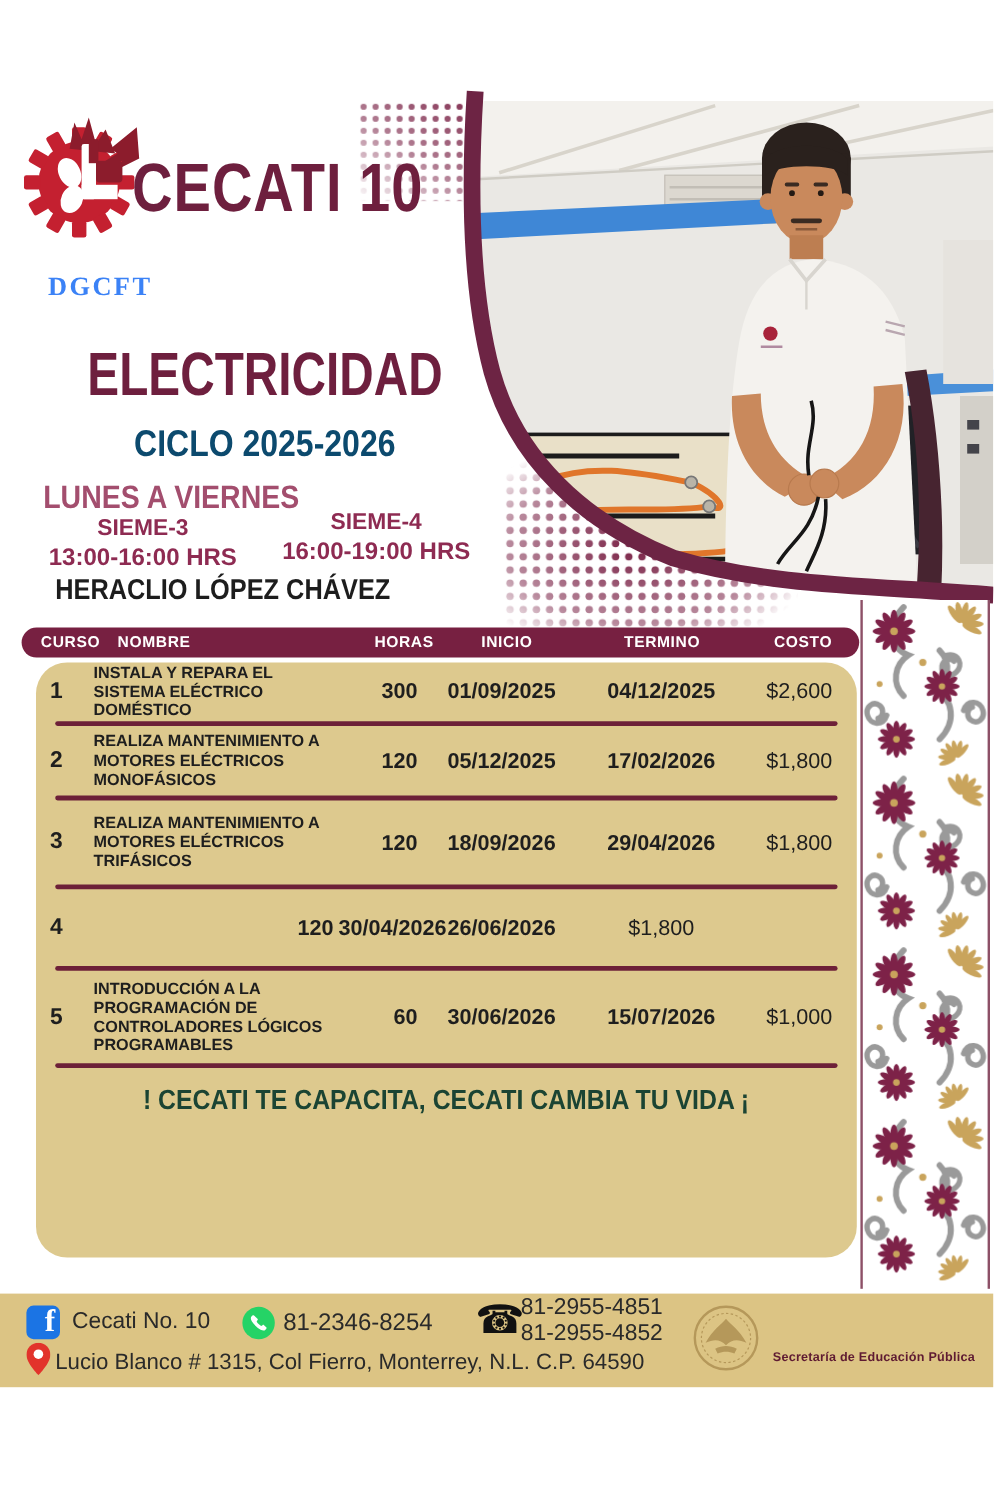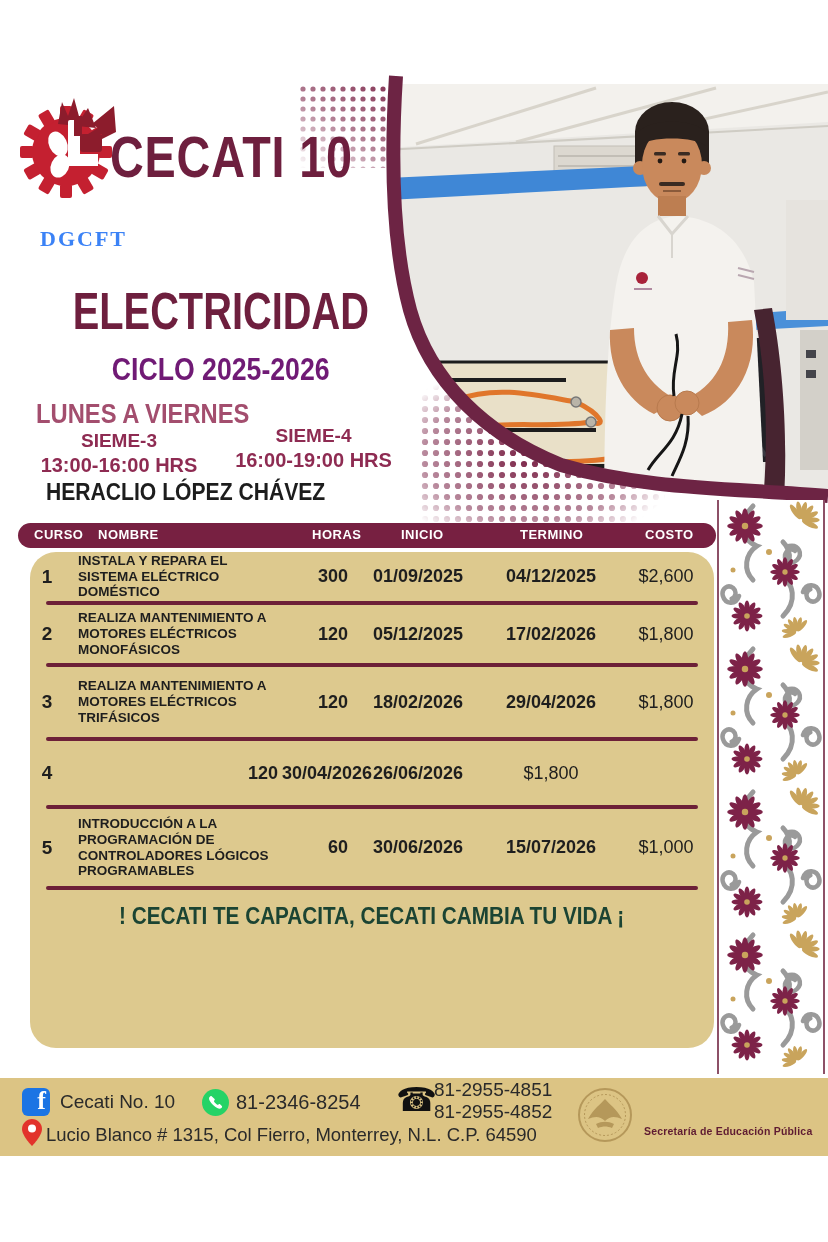--- a/index.html
+++ b/index.html
@@ -6,21 +6,21 @@
   .page{position:relative;width:828px;height:1242px;background:#ffffff;overflow:hidden;
         font-family:"Liberation Sans",sans-serif;-webkit-font-smoothing:antialiased;}
   .abs{position:absolute;}
   .cx{display:inline-block;transform:scaleX(.84);transform-origin:left center;}
   .cxc{display:inline-block;transform:scaleX(.86);transform-origin:center center;}
 
   
   .brand-name{left:110px;top:124px;font-size:57px;font-weight:800;color:#6e1f3e;letter-spacing:1px;white-space:nowrap;}
   .dgcft{left:40px;top:208px;font-size:22px;font-weight:700;color:#3b82f6;font-family:"Liberation Serif",serif;letter-spacing:2px;margin-top:18px;}
   .title{left:0;top:282px;width:442px;text-align:center;font-size:51px;font-weight:800;color:#6e1f3e;white-space:nowrap;}
-  .cycle{left:0;top:352px;width:442px;text-align:center;font-size:31px;font-weight:800;color:#701a75;white-space:nowrap;}
+  .cycle{left:0;top:352px;width:442px;text-align:center;font-size:31px;font-weight:800;color:#0c4a6e;white-space:nowrap;}
   .days{left:36px;top:399px;font-size:27px;font-weight:800;color:#a34e6e;white-space:nowrap;}
   .sess{text-align:center;color:#8e2b52;font-weight:800;white-space:nowrap;}
   .sess .sn{font-size:19px;}
   .sess .sh{font-size:20px;margin-top:2px;}
   .s3{left:34px;top:430px;width:170px;}
   .s4{left:226px;top:425px;width:175px;}
   .instructor{left:46px;top:478px;font-size:24px;font-weight:800;color:#1d1d1d;white-space:nowrap;}
 
   
   .thead{left:18px;top:523px;width:698px;height:25px;background:#772041;border-radius:13px;}
@@ -259,21 +259,21 @@
       <div class="hrs">120</div>
       <div class="dt">05/12/2025</div>
       <div class="dt">17/02/2026</div>
       <div class="cst">$1,800</div>
     </div>
     <div class="divider"></div>
     <div class="crow rh3">
       <div class="num">3</div>
       <div class="nom">REALIZA MANTENIMIENTO A MOTORES ELÉCTRICOS TRIFÁSICOS</div>
       <div class="hrs">120</div>
-      <div class="dt">18/02/2026</div>
+      <div class="dt">18/09/2026</div>
       <div class="dt">29/04/2026</div>
       <div class="cst">$1,800</div>
     </div>
     <div class="divider"></div>
     <div class="crow rh4">
       <div class="num">4</div>
       <div class="hrs">120</div>
       <div class="dt">30/04/2026</div>
       <div class="dt">26/06/2026</div>
       <div class="cst">$1,800</div>

